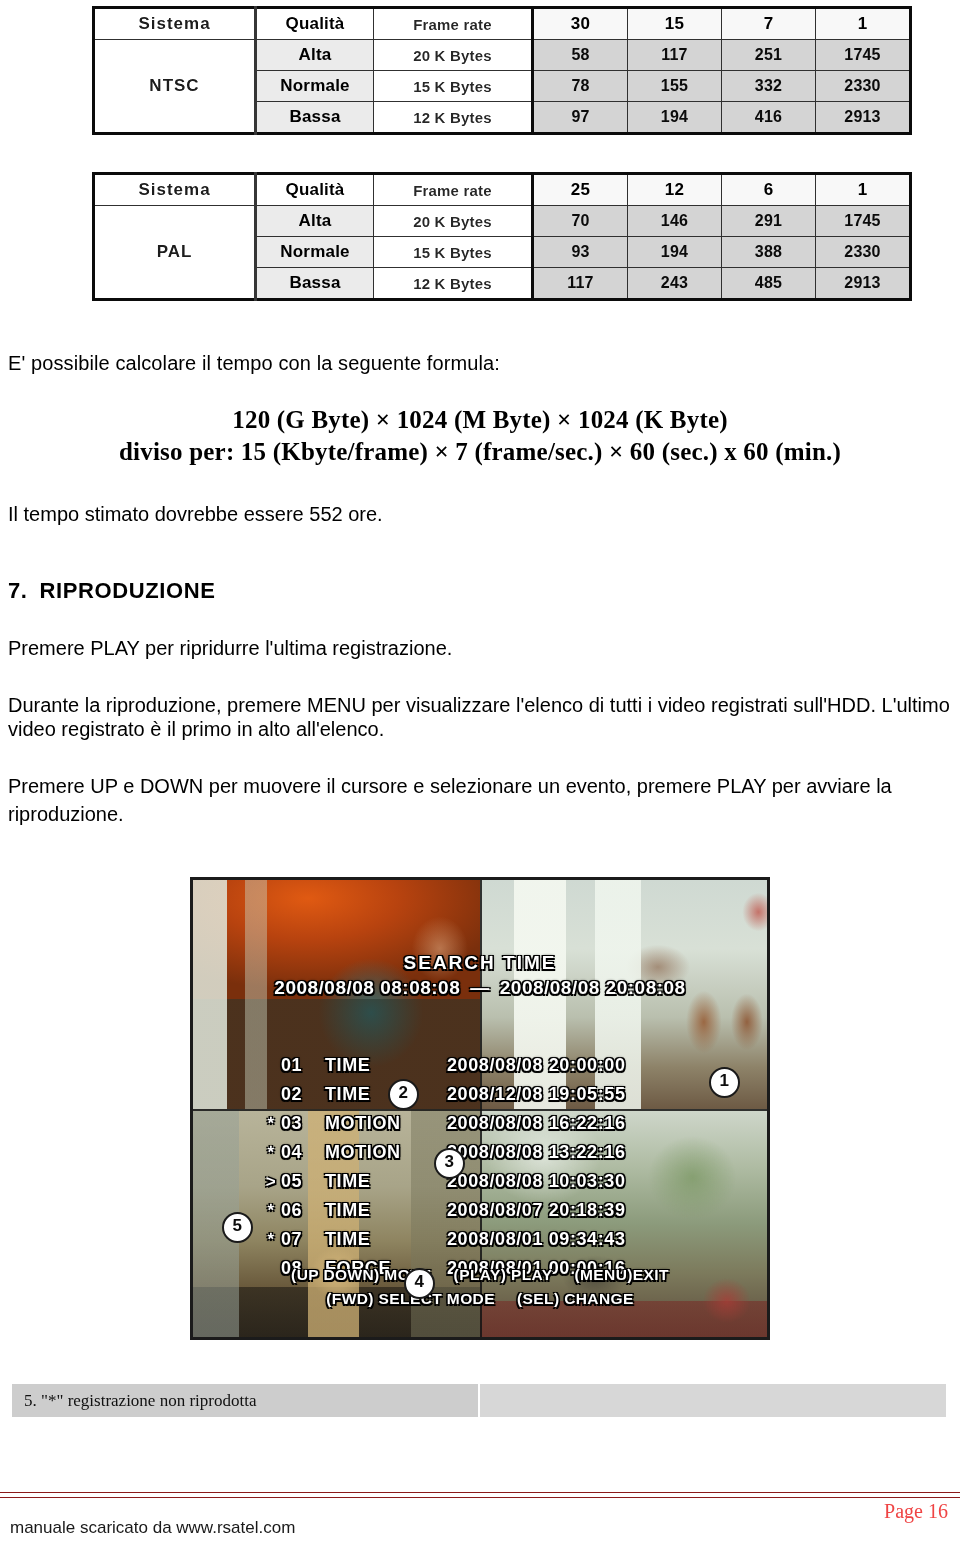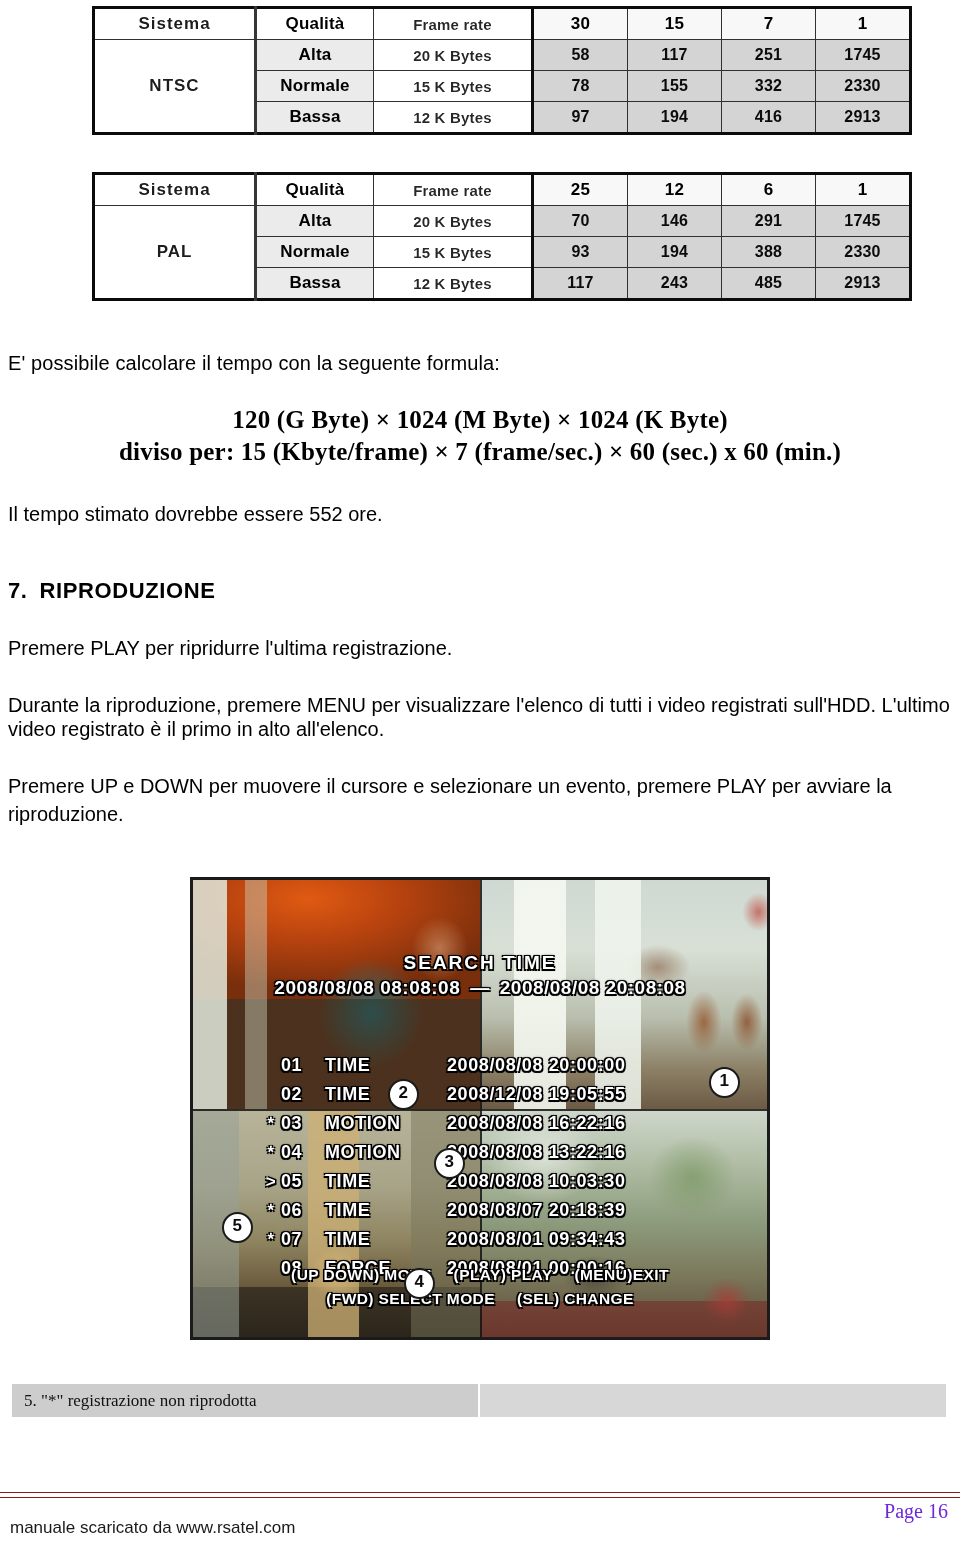--- a/index.html
+++ b/index.html
@@ -322,21 +322,21 @@
     border-top: 1.5px solid #8b1a1a;
     border-bottom: 1.5px solid #8b1a1a;
     background: #ffffff;
   }
   #page-number {
     position: absolute;
     right: 12px;
     top: 1500px;
     font-family: "Liberation Serif", serif;
     font-size: 20px;
-    color: #6d28d9;
+    color: #ef4444;
   }
   #download-note {
     position: absolute;
     left: 10px;
     top: 1518px;
     font-size: 17px;
     color: #1a1a1a;
     font-family: "Liberation Sans", sans-serif;
   }
 </style>

